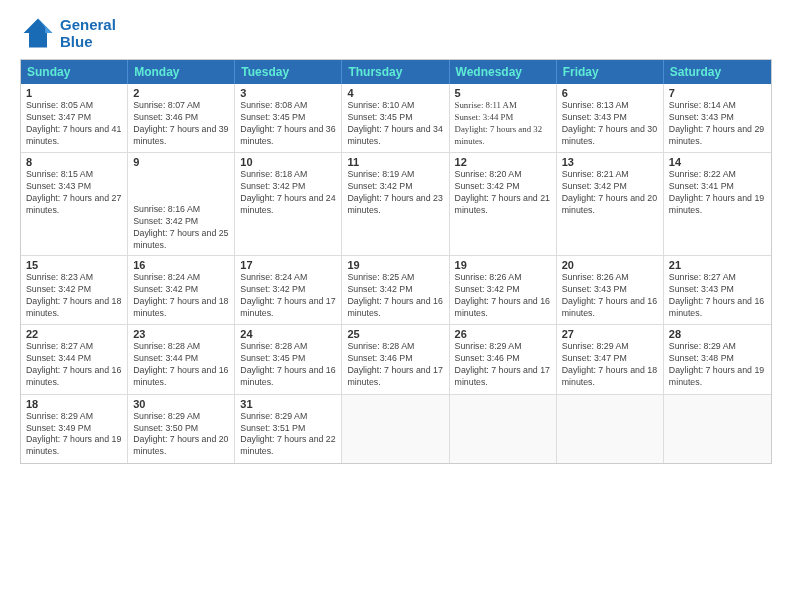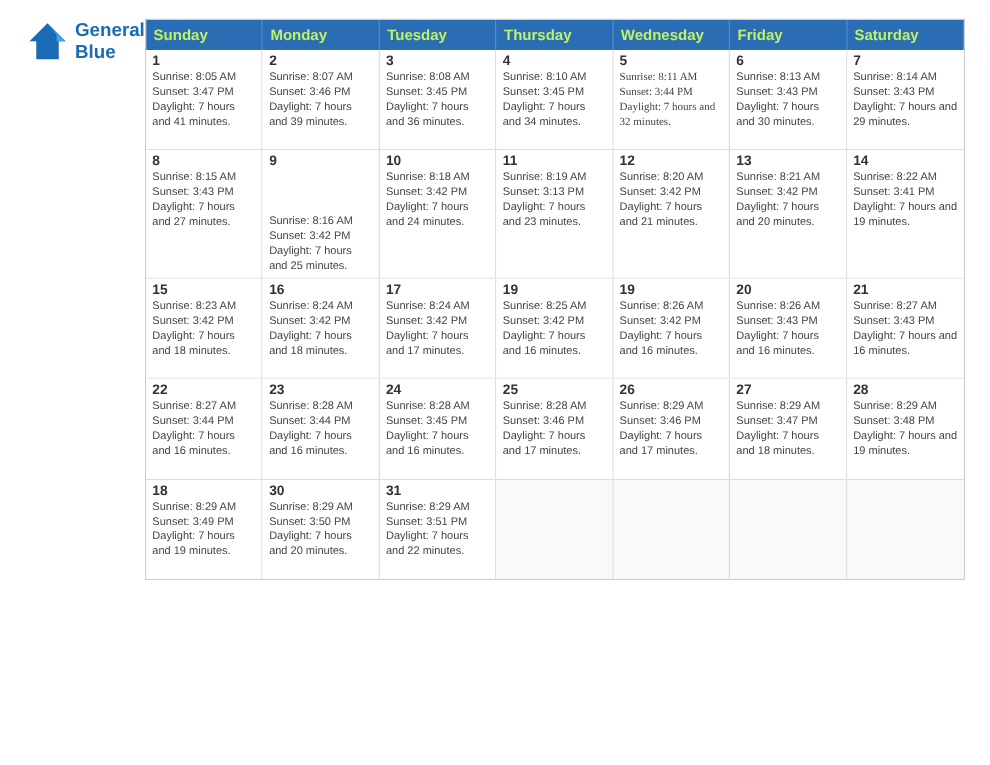--- a/index.html
+++ b/index.html
@@ -8,20 +8,21 @@
       background: #fff;
       width: 792px;
       height: 612px;
       overflow: hidden;
     }
     .page {
       width: 792px;
       height: 474px;
       padding: 15px 20px 10px 20px;
       display: flex;
+      flex-direction: column;
     }
     .header {
       display: flex;
       justify-content: space-between;
       align-items: flex-start;
       margin-bottom: 8px;
     }
     .logo {
       display: flex;
       align-items: center;
@@ -48,21 +49,21 @@
       display: flex;
       flex-direction: column;
       border: 1px solid #ccc;
     }
     .cal-header {
       display: grid;
       grid-template-columns: repeat(7, 1fr);
       background: #2a6db5;
     }
     .cal-header-cell {
-      color: #bef264;
+      color: #5eead4;
       font-weight: bold;
       font-size: 12px;
       padding: 5px 6px;
       border-right: 1px solid #4a8dd5;
     }
     .cal-header-cell:last-child { border-right: none; }
     .cal-body {
       flex: 1;
       display: flex;
       flex-direction: column;
@@ -188,21 +189,21 @@
           </div>
           <div class="cal-cell">
             <span class="day-num">10</span>
             <div class="cell-text" style="white-space: pre-line;">Sunrise: 8:18 AM
 Sunset: 3:42 PM
 Daylight: 7 hours and 24 minutes.</div>
           </div>
           <div class="cal-cell">
             <span class="day-num">11</span>
             <div class="cell-text" style="white-space: pre-line;">Sunrise: 8:19 AM
-Sunset: 3:13 PM
+Sunset: 3:42 PM
 Daylight: 7 hours and 23 minutes.</div>
           </div>
           <div class="cal-cell">
             <span class="day-num">12</span>
             <div class="cell-text" style="white-space: pre-line;">Sunrise: 8:20 AM
 Sunset: 3:42 PM
 Daylight: 7 hours and 21 minutes.</div>
           </div>
           <div class="cal-cell">
             <span class="day-num">13</span>

